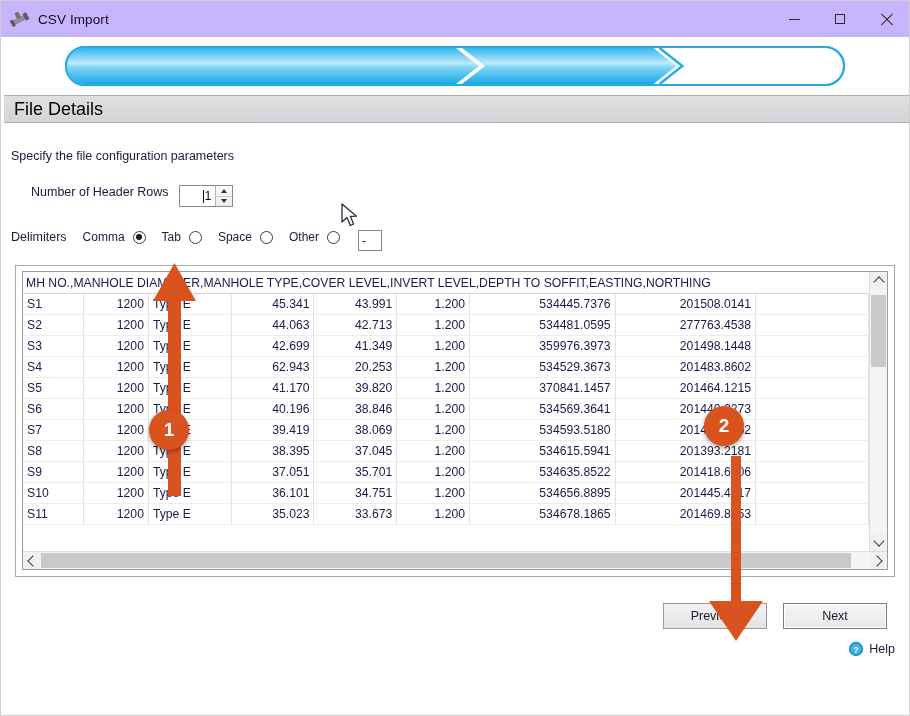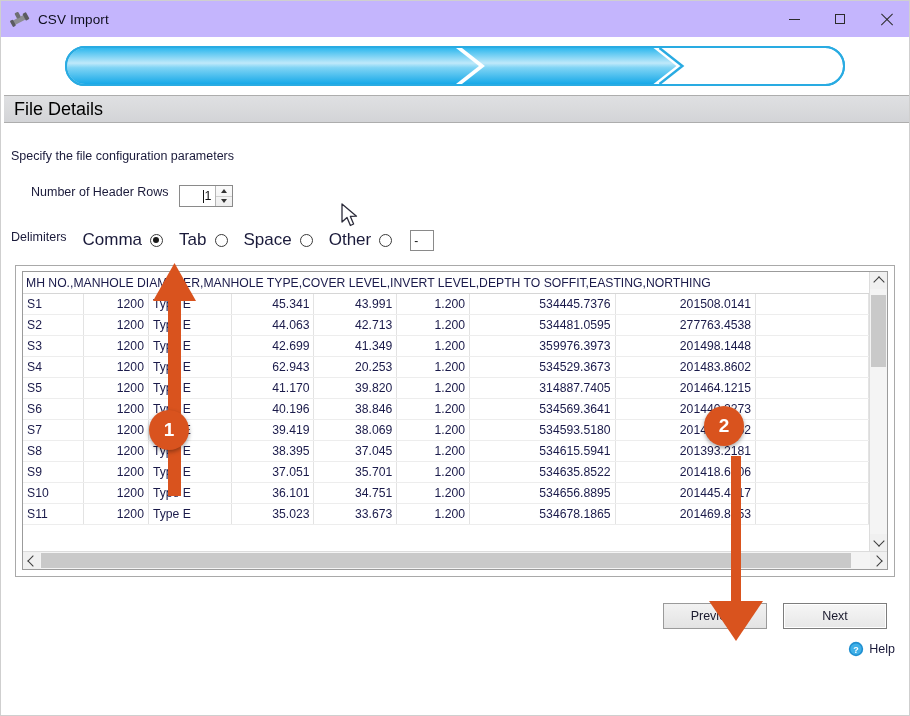--- a/index.html
+++ b/index.html
@@ -108,21 +108,21 @@
   }
   .spin-btns div:first-child{border-bottom:1px solid #cfcfcf;}
   .tri-up{width:0;height:0;border-left:3.5px solid transparent;border-right:3.5px solid transparent;border-bottom:4px solid #333;}
   .tri-dn{width:0;height:0;border-left:3.5px solid transparent;border-right:3.5px solid transparent;border-top:4px solid #333;}
 
   .row-delims{
     margin:23px 0 0 10px;display:flex;align-items:flex-start;
   }
   .row-delims .grp-lbl{font-size:12.5px;color:#1a1a3a;margin-right:16px;}
   .radio-item{display:flex;align-items:center;margin-right:16px;}
-  .radio-item .rlabel{font-size:17px;color:#1a1a3a;margin-right:8px;}
+  .radio-item .rlabel{font-size:12px;color:#1a1a3a;margin-right:8px;}
   .radio{
     width:13px;height:13px;border:1.4px solid #3a3a3a;border-radius:50%;
     box-sizing:border-box;background:#fff;position:relative;
   }
   .radio.checked:after{
     content:"";position:absolute;left:2.2px;top:2.2px;width:6px;height:6px;
     border-radius:50%;background:#1a1a1a;
   }
   .other-input{
     width:24px;height:21px;border:1px solid #8a8a8a;background:#fff;
@@ -409,21 +409,21 @@
                   <td class="num">201483.8602</td>
                   <td></td>
                 </tr>
                 <tr>
                   <td class="c0">S5</td>
                   <td class="num">1200</td>
                   <td class="c0">Type E</td>
                   <td class="num">41.170</td>
                   <td class="num">39.820</td>
                   <td class="num">1.200</td>
-                  <td class="num">314887.7405</td>
+                  <td class="num">370841.1457</td>
                   <td class="num">201464.1215</td>
                   <td></td>
                 </tr>
                 <tr>
                   <td class="c0">S6</td>
                   <td class="num">1200</td>
                   <td class="c0">Type E</td>
                   <td class="num">40.196</td>
                   <td class="num">38.846</td>
                   <td class="num">1.200</td>

